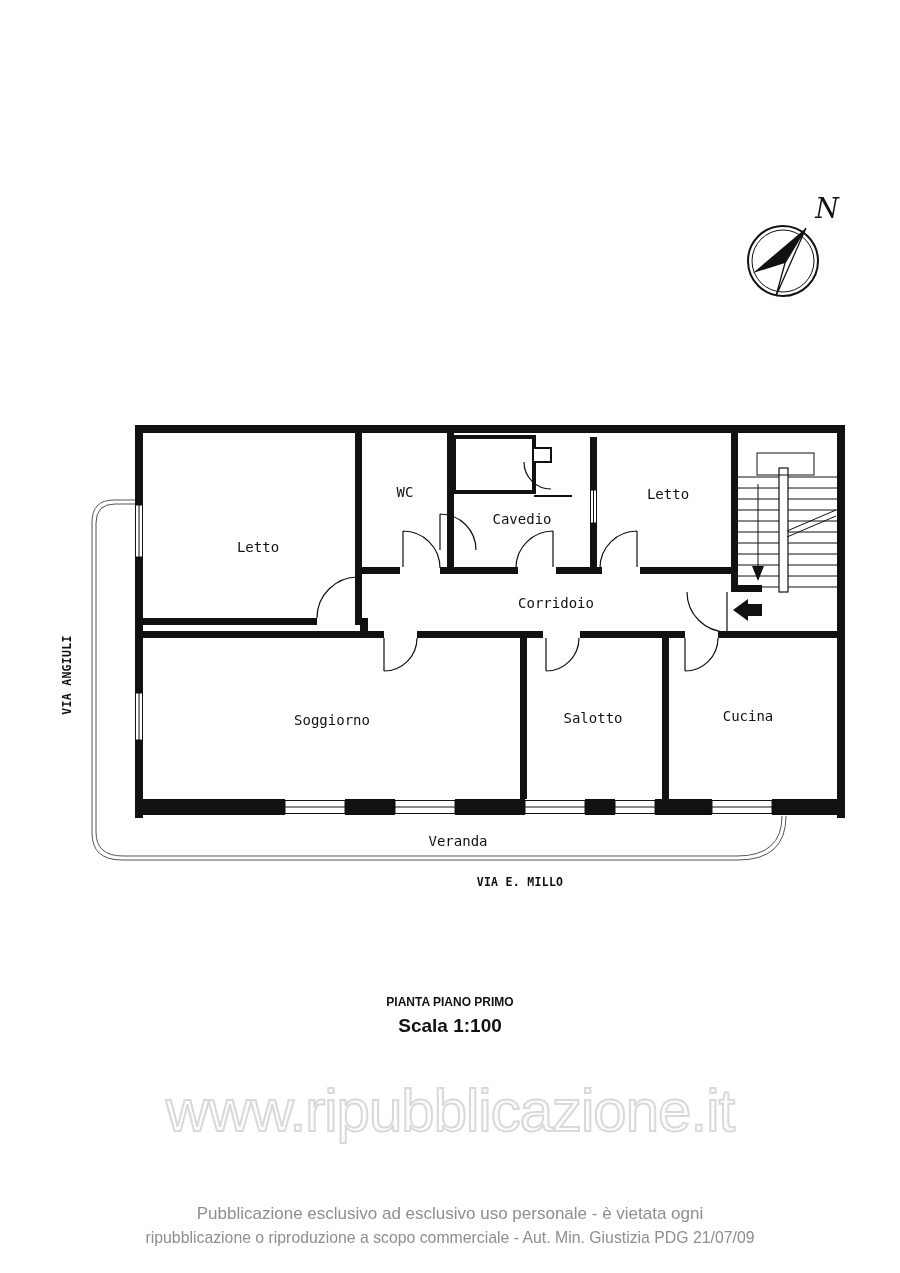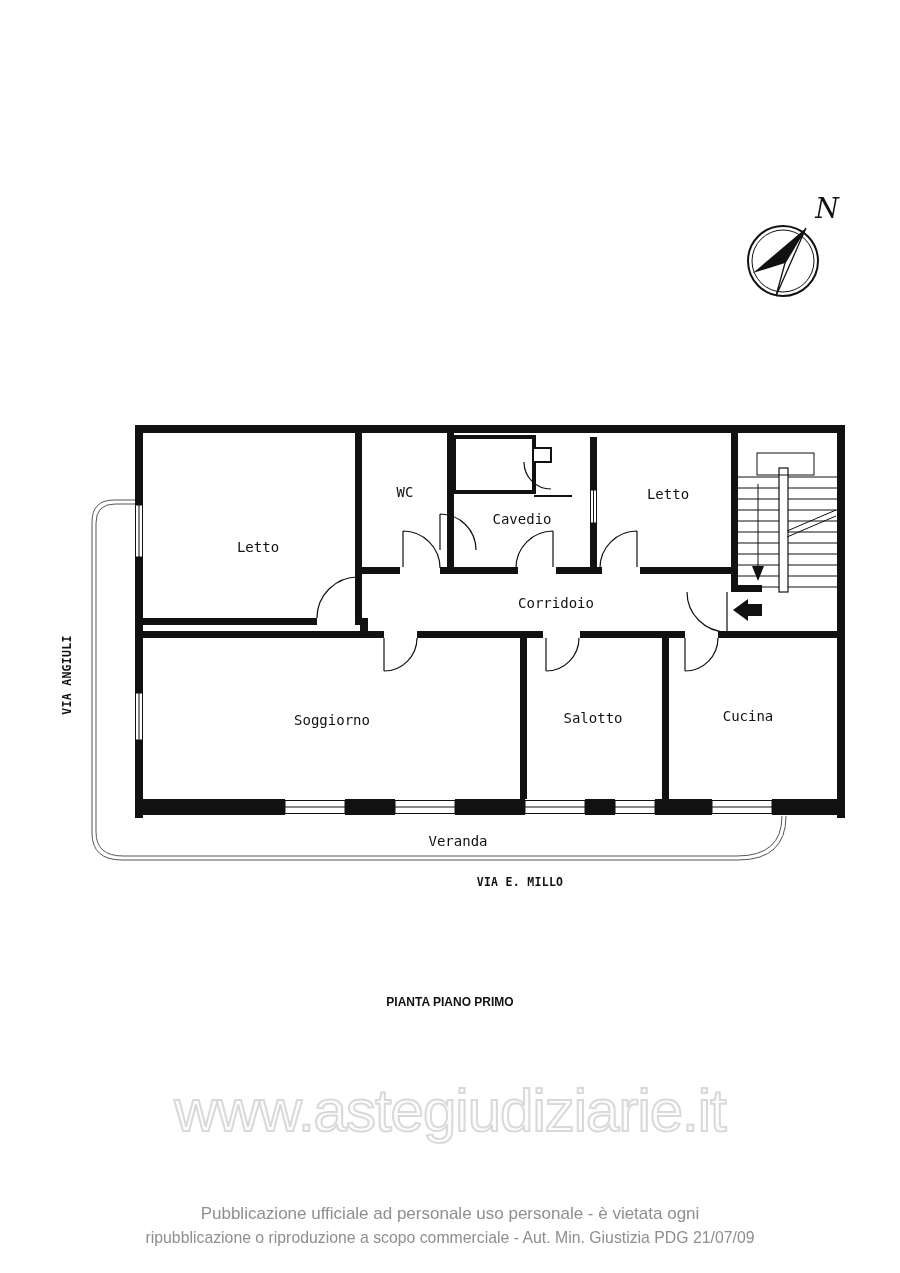--- a/index.html
+++ b/index.html
@@ -147,22 +147,23 @@
       <text class="room-label" x="593" y="723">Salotto</text>
       <text class="room-label" x="748" y="721">Cucina</text>
       <text class="room-label" x="458" y="846">Veranda</text>
       <text class="street-label" x="71" y="675" transform="rotate(-90 71 675)">VIA ANGIULI</text>
       <text class="street-label" x="520" y="886">VIA E. MILLO</text>
     </g>
   </svg>
 
   <div class="title-block">
     <div class="title-line1">PIANTA PIANO PRIMO</div>
+    <div class="title-line2">Scala 1:100</div>
   </div>
 
-  <div class="watermark">www.astegiudiziarie.it</div>
+  <div class="watermark">www.ripubblicazione.it</div>
 
   <div class="footer">
-    <div class="footer-line1">Pubblicazione ufficiale ad personale uso personale - è vietata ogni</div>
+    <div class="footer-line1">Pubblicazione esclusivo ad esclusivo uso personale - è vietata ogni</div>
     <div class="footer-line2">ripubblicazione o riproduzione a scopo commerciale - Aut. Min. Giustizia PDG 21/07/09</div>
   </div>
 
 </div>
 
 </body></html>

